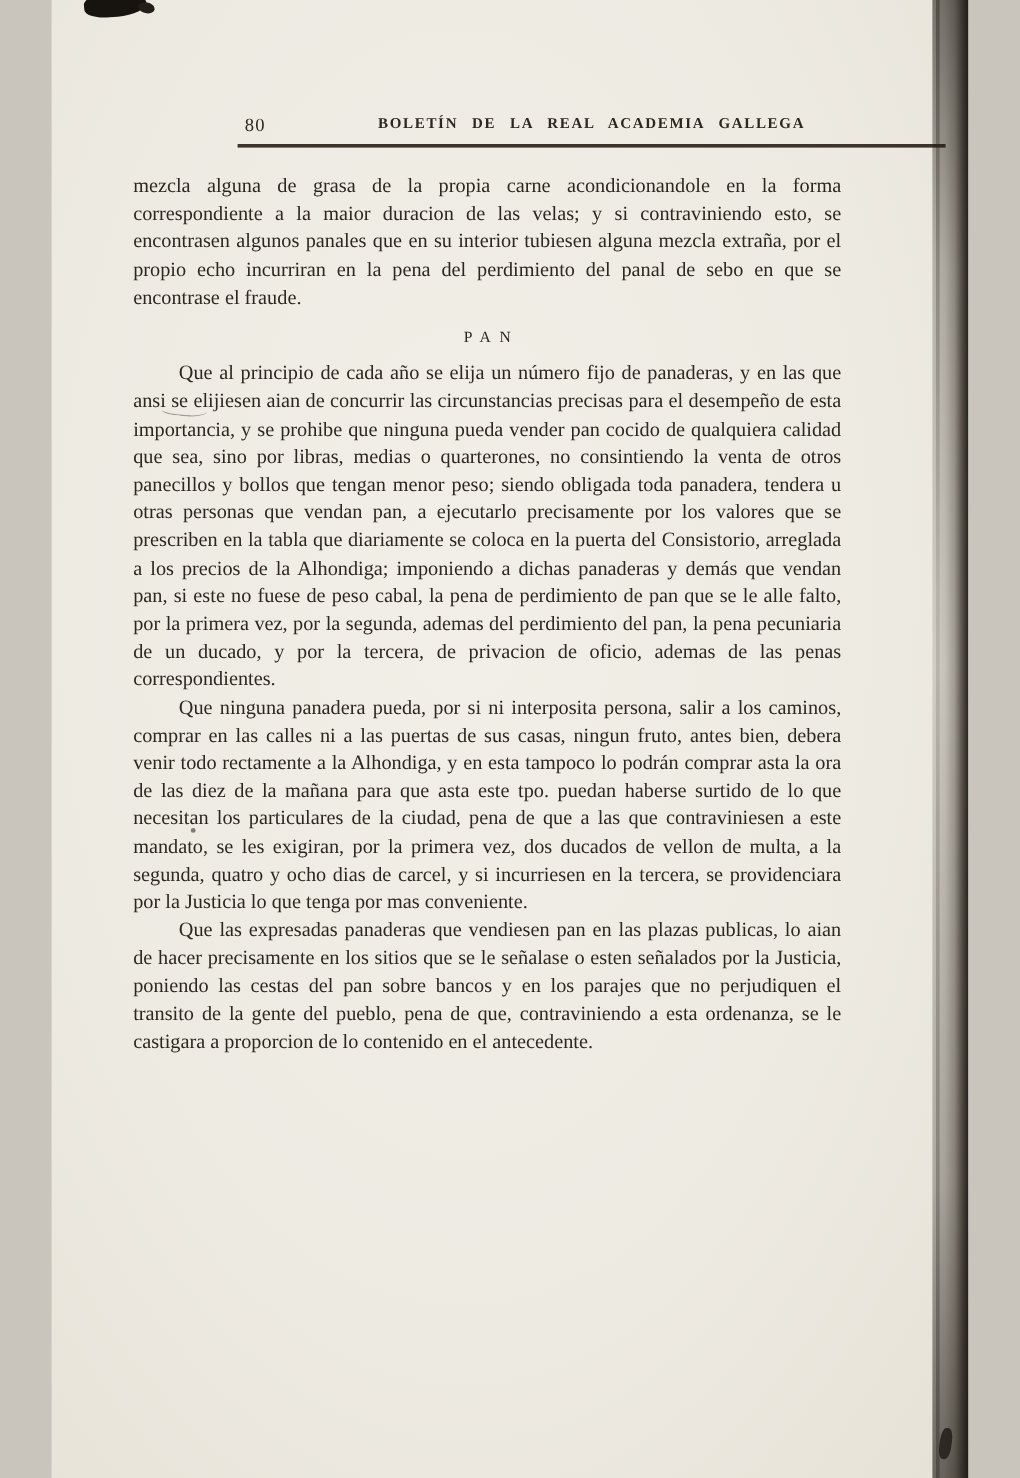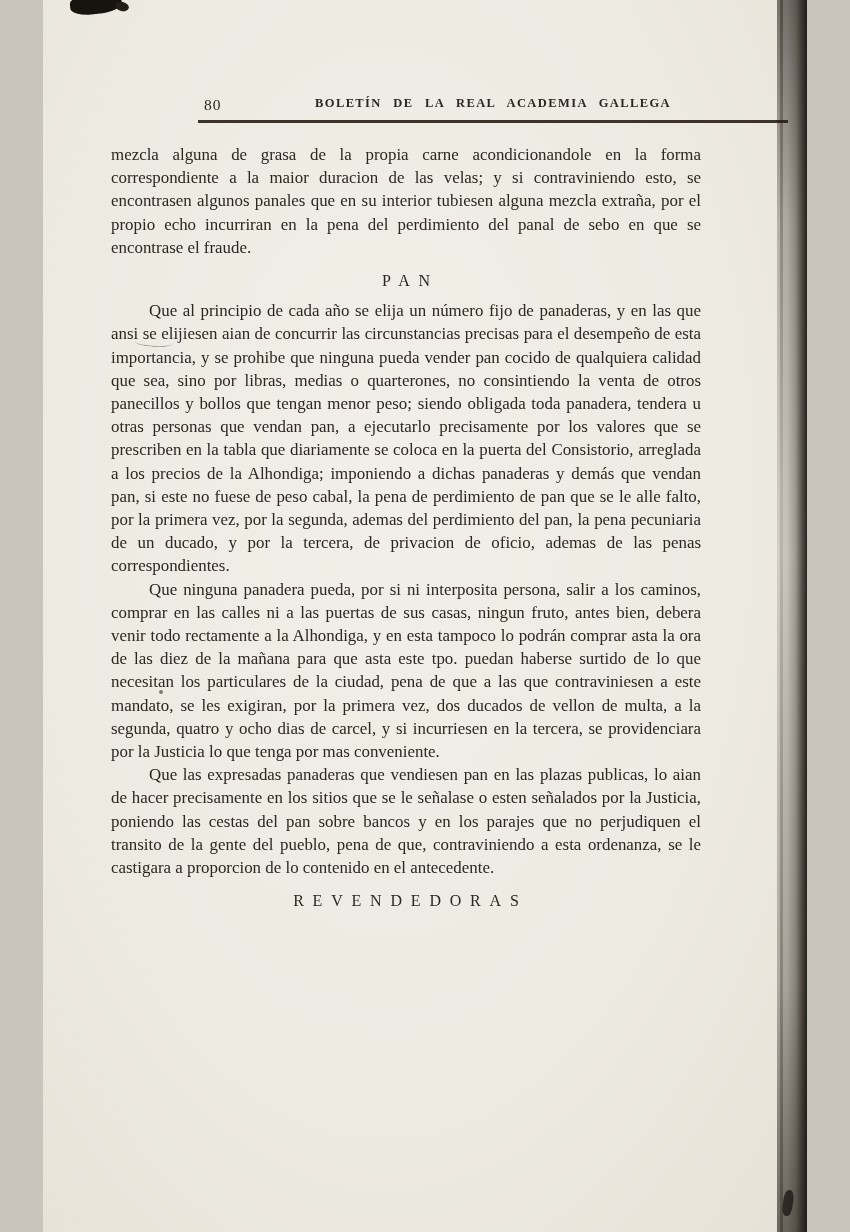--- a/index.html
+++ b/index.html
@@ -114,21 +114,21 @@
   .para {
     margin: 0;
     text-indent: 38px;
   }
   .para.no-indent {
     text-indent: 0;
   }
   .section-heading {
     margin: 10px 0 7px 0;
     text-align: center;
-    font-size: 16px;
+    font-size: 13px;
     font-weight: normal;
     letter-spacing: 0.55em;
     text-indent: 0.55em;
   }
 </style>
 </head>
 <body>
 
 <div class="page">
 
@@ -145,16 +145,15 @@
     <span class="journal-title">BOLETÍN DE LA REAL ACADEMIA GALLEGA</span>
   </header>
   <div class="header-rule"></div>
 
   <main class="text-block">
     <p class="para no-indent">mezcla alguna de grasa de la propia carne acondicionandole en la forma correspondiente a la maior duracion de las velas; y si contraviniendo esto, se encontrasen algunos panales que en su interior tubiesen alguna mezcla extraña, por el propio echo incurriran en la pena del perdimiento del panal de sebo en que se encontrase el fraude.</p>
     <h2 class="section-heading">PAN</h2>
     <p class="para">Que al principio de cada año se elija un número fijo de panaderas, y en las que ansi se elijiesen aian de concurrir las circunstancias precisas para el desempeño de esta importancia, y se prohibe que ninguna pueda vender pan cocido de qualquiera calidad que sea, sino por libras, medias o quarterones, no consintiendo la venta de otros panecillos y bollos que tengan menor peso; siendo obligada toda panadera, tendera u otras personas que vendan pan, a ejecutarlo precisamente por los valores que se prescriben en la tabla que diariamente se coloca en la puerta del Consistorio, arreglada a los precios de la Alhondiga; imponiendo a dichas panaderas y demás que vendan pan, si este no fuese de peso cabal, la pena de perdimiento de pan que se le alle falto, por la primera vez, por la segunda, ademas del perdimiento del pan, la pena pecuniaria de un ducado, y por la tercera, de privacion de oficio, ademas de las penas correspondientes.</p>
     <p class="para">Que ninguna panadera pueda, por si ni interposita persona, salir a los caminos, comprar en las calles ni a las puertas de sus casas, ningun fruto, antes bien, debera venir todo rectamente a la Alhondiga, y en esta tampoco lo podrán comprar asta la ora de las diez de la mañana para que asta este tpo. puedan haberse surtido de lo que necesitan los particulares de la ciudad, pena de que a las que contraviniesen a este mandato, se les exigiran, por la primera vez, dos ducados de vellon de multa, a la segunda, quatro y ocho dias de carcel, y si incurriesen en la tercera, se providenciara por la Justicia lo que tenga por mas conveniente.</p>
     <p class="para">Que las expresadas panaderas que vendiesen pan en las plazas publicas, lo aian de hacer precisamente en los sitios que se le señalase o esten señalados por la Justicia, poniendo las cestas del pan sobre bancos y en los parajes que no perjudiquen el transito de la gente del pueblo, pena de que, contraviniendo a esta ordenanza, se le castigara a proporcion de lo contenido en el antecedente.</p>
-    <h2 class="section-heading">REVENDEDORAS</h2>
   </main>
 
 </div>
 
 </body></html>

